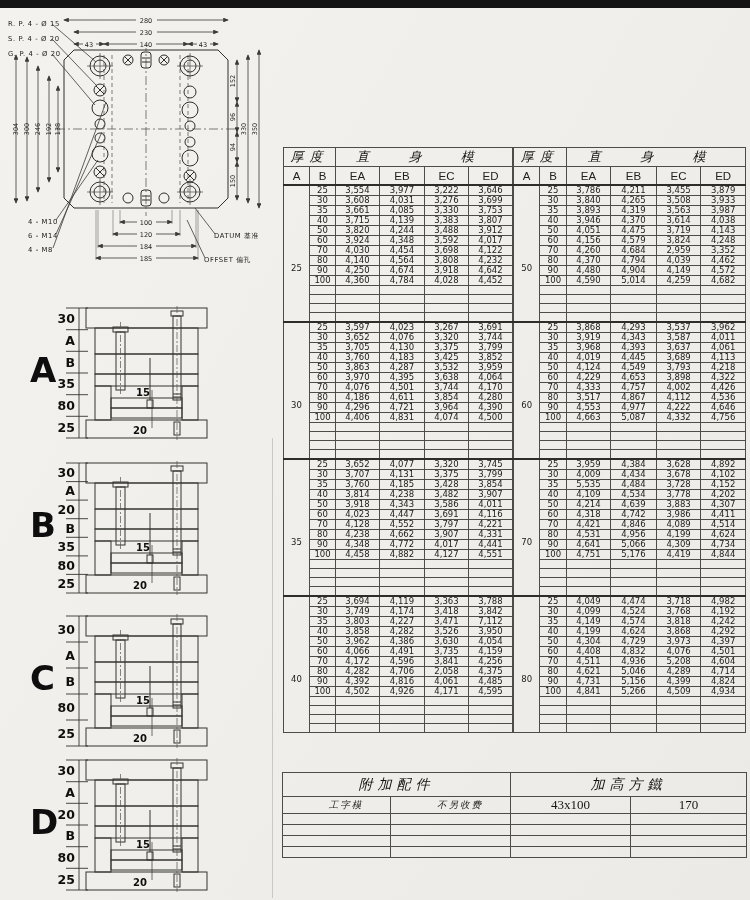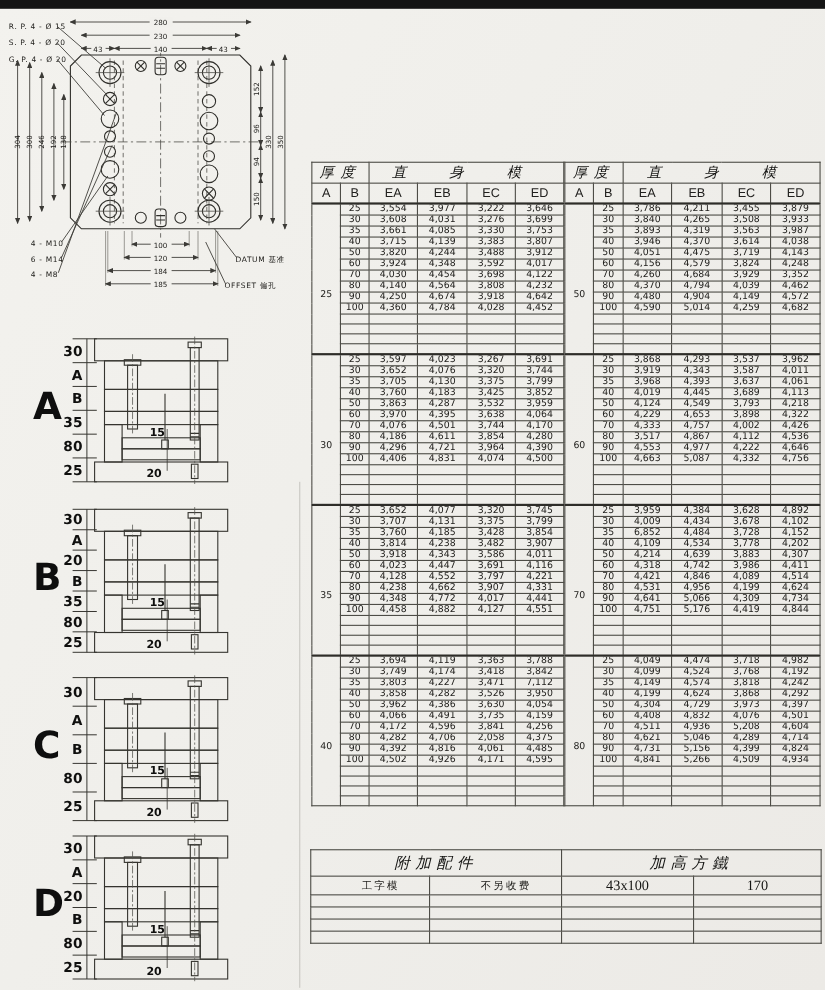--- a/index.html
+++ b/index.html
@@ -39,21 +39,21 @@
   .acell{vertical-align:bottom !important;padding-bottom:48px !important;
          font-size:8.5px;color:#22211e;}
 
   
   #acc{position:absolute;left:282px;top:772px;width:464px;border-collapse:collapse;
        table-layout:fixed;border:1.5px solid #35342f;}
   #acc td,#acc th{border:1px solid #4d4c46;padding:0;text-align:center;font-weight:normal;}
   #acc .hd{height:23px;font-family:"Liberation Serif",serif;font-style:italic;
            font-size:14px;letter-spacing:5px;color:#141412;}
   #acc .r2 td{height:15px;}
-  #acc .cn-sm{font-family:"Liberation Serif",serif;font-size:9.5px;
+  #acc .cn-sm{font-family:"Liberation Serif",serif;font-style:italic;font-size:9.5px;
               letter-spacing:2px;color:#22211e;padding-left:19px;}
   #acc .val{font-family:"Liberation Serif",serif;font-size:13px;color:#141412;}
   #acc .er td{height:10px;}
 
   
   #plan{position:absolute;left:8px;top:10px;}
   .dt{font-family:"DejaVu Sans",sans-serif;font-size:6.5px;fill:#22211e;}
   .lbl{font-family:"DejaVu Sans",sans-serif;font-size:6.8px;fill:#22211e;letter-spacing:.6px;}
   .dim{stroke:#3b3a36;stroke-width:.8;}
   .ext{stroke:#6b6a64;stroke-width:.6;}
@@ -933,21 +933,21 @@
           <td>60</td>
           <td>4,156</td>
           <td>4,579</td>
           <td>3,824</td>
           <td>4,248</td>
         </tr>
         <tr class="dr">
           <td>70</td>
           <td>4,260</td>
           <td>4,684</td>
-          <td>3,929</td>
+          <td>2,959</td>
           <td>3,352</td>
         </tr>
         <tr class="dr">
           <td>80</td>
           <td>4,370</td>
           <td>4,794</td>
           <td>4,039</td>
           <td>4,462</td>
         </tr>
         <tr class="dr">
@@ -1105,21 +1105,21 @@
         </tr>
         <tr class="dr">
           <td>30</td>
           <td>4,009</td>
           <td>4,434</td>
           <td>3,678</td>
           <td>4,102</td>
         </tr>
         <tr class="dr">
           <td>35</td>
-          <td>6,852</td>
+          <td>5,535</td>
           <td>4,484</td>
           <td>3,728</td>
           <td>4,152</td>
         </tr>
         <tr class="dr">
           <td>40</td>
           <td>4,109</td>
           <td>4,534</td>
           <td>3,778</td>
           <td>4,202</td>

